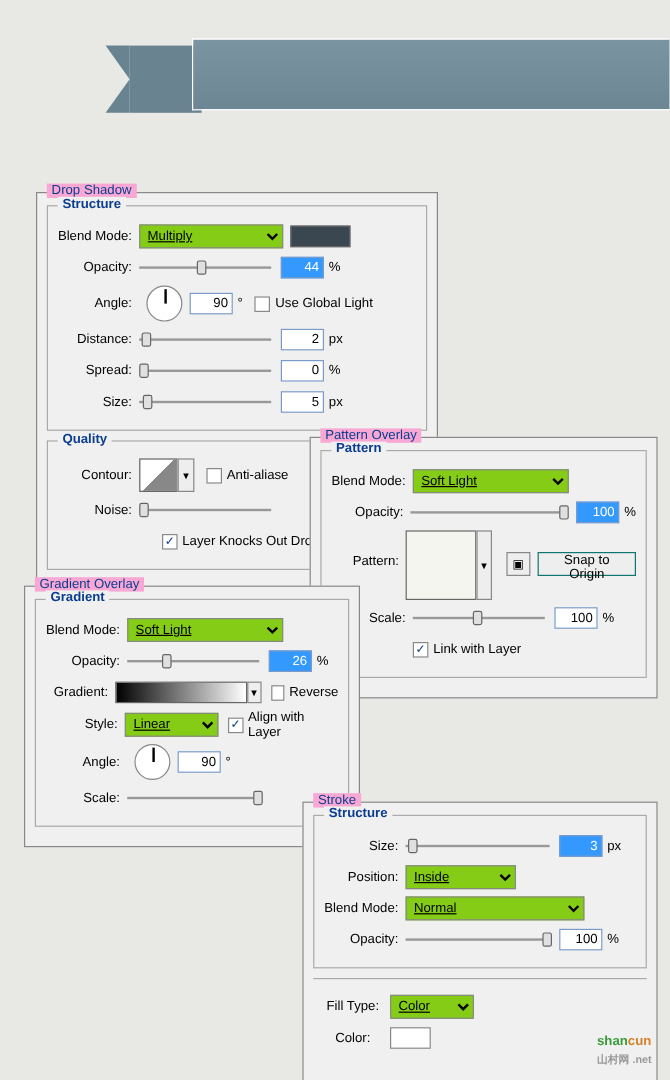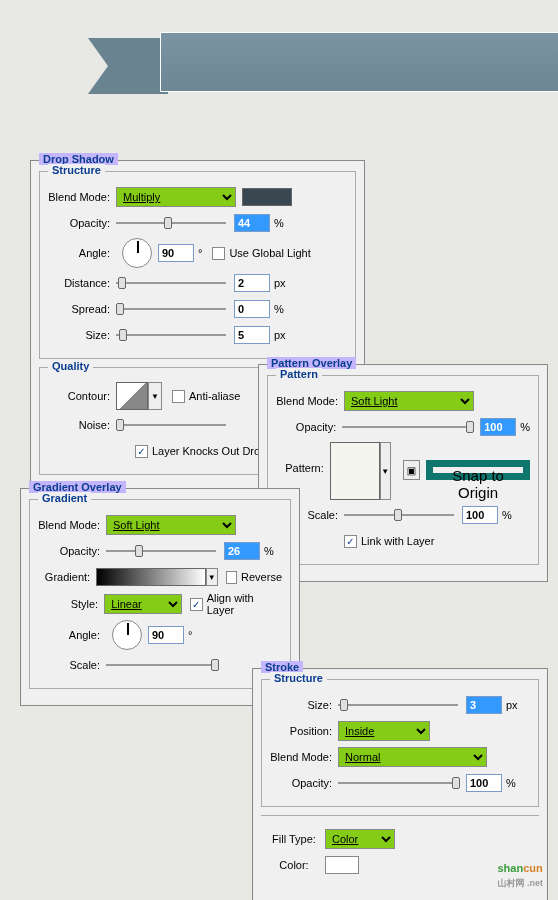--- a/index.html
+++ b/index.html
@@ -5,42 +5,42 @@
 * { box-sizing: border-box; margin: 0; padding: 0; font-family: Tahoma, Arial, sans-serif; font-size: 11px; }
 body { width: 558px; height: 900px; background: #e8e8e5; position: relative; overflow: hidden; }
 .ribbon-area { position: absolute; top: 10px; left: 0; right: 0; height: 120px; }
 .ribbon-tail { position: absolute; top: 28px; left: 108px; width: 60px; height: 56px; background: #6a8391; }
 .ribbon-tail::before { content: ''; position: absolute; left: -20px; top: 0; border-top: 28px solid #6a8391; border-bottom: 28px solid #6a8391; border-left: 20px solid transparent; }
 .ribbon-main { position: absolute; top: 22px; left: 160px; right: 0; height: 60px; background: linear-gradient(#7a94a2, #6c8694); border: 1px solid #fff; border-right: none; }
 .watermark { position: absolute; top: 5px; right: 10px; font-size: 10px; color: #888; }
 .panel { position: absolute; background: #f0f0f0; border: 1px solid #888; padding: 8px; }
 .group { border: 1px solid #aaa; margin: 2px 0 8px; padding: 10px 8px 8px; position: relative; }
 .group-title { position: absolute; top: -8px; left: 8px; background: #f0f0f0; padding: 0 4px; font-weight: bold; color: #0a3d8f; }
-.panel-title { position: absolute; top: -8px; left: 8px; background: #c4b5fd; padding: 0 4px; font-weight: bold; color: #0a3d8f; }
+.panel-title { position: absolute; top: -8px; left: 8px; background: #f9a8d4; padding: 0 4px; font-weight: normal; color: #0a3d8f; }
 .row { display: flex; align-items: center; margin: 4px 0; min-height: 22px; }
 .label { width: 68px; text-align: right; padding-right: 6px; color: #000; }
 .label-wide { width: 56px; text-align: center; padding-right: 6px; }
 select { height: 20px; border: 1px solid #888; background: #84cc16; font-size: 11px; padding: 0 2px; text-decoration: underline; }
 input[type="text"] { height: 18px; border: 1px solid #7a9ac9; padding: 0 3px; font-size: 11px; }
-.num-input { width: 36px; text-align: left; font-weight: bold; }
+.num-input { width: 36px; text-align: right; }
 .num-input.sel { background: #3399ff; color: #fff; }
 .slider { flex: 0 0 auto; height: 18px; display: flex; align-items: center; position: relative; }
 .slider-track { height: 2px; background: #999; width: 100%; position: relative; }
 .slider-thumb { position: absolute; top: -5px; width: 8px; height: 12px; background: #e0e0e0; border: 1px solid #666; border-radius: 2px; }
 .unit { margin-left: 4px; }
 .checkbox { width: 13px; height: 13px; border: 1px solid #888; background: #fff; display: inline-flex; align-items: center; justify-content: center; margin-right: 4px; font-size: 10px; color: #0a3d8f; }
 .checkbox.checked::before { content: '✓'; }
 .angle-dial { width: 30px; height: 30px; border: 1px solid #888; border-radius: 50%; background: #fff; position: relative; margin: 0 6px; }
 .angle-dial::after { content: ''; position: absolute; top: 2px; left: 14px; width: 2px; height: 12px; background: #000; }
 .swatch { width: 50px; height: 18px; border: 1px solid #666; }
 .contour-swatch { width: 32px; height: 28px; border: 1px solid #666; background: linear-gradient(135deg, #fff 50%, #888 50%); display: inline-block; }
 .gradient-swatch { width: 130px; height: 18px; border: 1px solid #666; background: linear-gradient(90deg, #000, #fff); }
 .pattern-swatch { width: 64px; height: 58px; border: 1px solid #666; background: #f5f5f0; display: inline-block; }
 .dropdown-arrow { width: 14px; height: 58px; border: 1px solid #888; background: #eee; display: inline-flex; align-items: center; justify-content: center; font-size: 8px; }
-.small-btn { height: 20px; border: 7px solid #0f766e; background: #eee; padding: 0 8px; font-size: 15px; }
+.small-btn { height: 20px; border: 1px solid #0f766e; background: #eee; padding: 0 8px; font-size: 11px; }
 .icon-btn { width: 22px; height: 20px; border: 1px solid #888; background: #eee; display: inline-flex; align-items: center; justify-content: center; font-size: 10px; }
 .color-swatch { width: 34px; height: 18px; border: 1px solid #888; background: #fff; }
 .logo { position: absolute; bottom: 10px; right: 15px; font-size: 20px; font-weight: bold; }
 .logo .g { color: #3a9b3a; } .logo .o { color: #d4822a; }
 .logo-sub { font-size: 9px; color: #999; display: block; text-align: right; }
 </style>
 </head>
 <body>
 
 <div class="ribbon-area">

